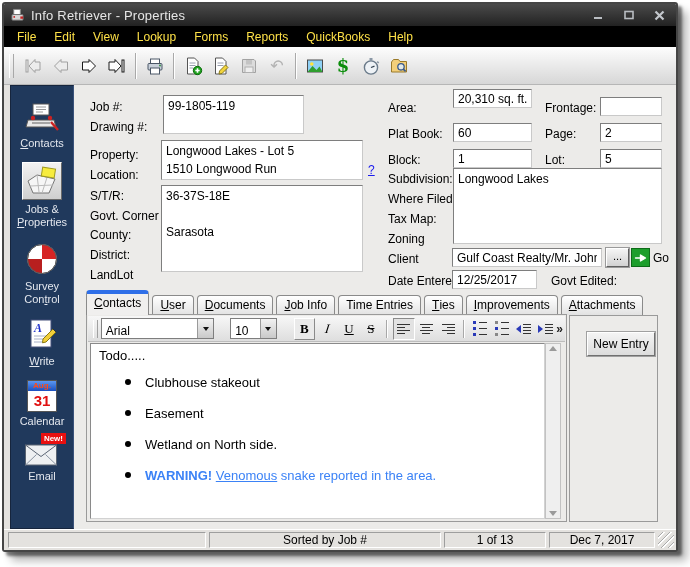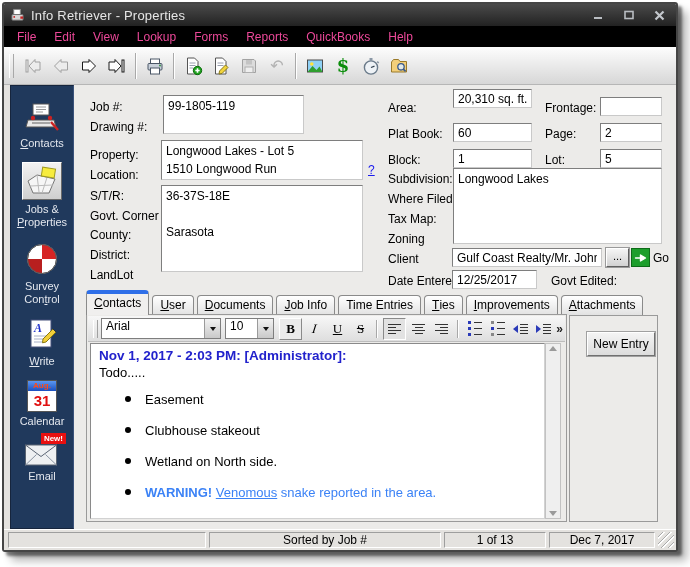--- a/index.html
+++ b/index.html
@@ -9,21 +9,21 @@
     border:2px solid #454545;border-radius:3px;
     box-shadow:4px 4px 3px rgba(0,0,0,.5), 9px 9px 9px rgba(0,0,0,.28);}
   
   .titlebar{height:22px;background:linear-gradient(#4a4a4a,#222222);display:flex;align-items:center;
     padding:0 6px;gap:6px;border-radius:1px 1px 0 0;}
   .titlebar .title{color:#e6e6e6;font-size:13px;letter-spacing:.2px;}
   .winbtns{margin-left:auto;display:flex;gap:16px;align-items:center;padding-right:4px;}
   .winbtn{display:inline-flex;align-items:center;justify-content:center;width:14px;height:14px;}
   
   .menubar{height:21px;background:#000;display:flex;align-items:center;padding-left:4px;}
-  .menu-item{color:#ec4899;font-size:12px;padding:3px 9px;}
+  .menu-item{color:#fde047;font-size:12px;padding:3px 9px;}
   
   .toolbar{height:37px;background:linear-gradient(#fdfdfd,#d7d7d7);border-bottom:1px solid #b6b6b6;
     display:flex;align-items:center;padding:0 2px;}
   .tb-grip{width:3px;height:24px;border-left:1px solid #fff;border-right:1px solid #a8a8a8;margin:0 5px 0 3px;}
   .tb-btn{width:28px;height:28px;display:flex;align-items:center;justify-content:center;}
   .tb-sep{width:1px;height:26px;background:#a9a9a9;border-right:1px solid #fff;margin:0 4px;}
   .glyph-undo{font-size:16px;color:#b3b3b3;}
   .glyph-dollar{font-family:"DejaVu Serif",serif;font-weight:bold;font-size:18px;color:#0b8d0b;}
   
   .bodyrow{display:flex;height:444px;background:#e4e2df;padding-left:6px;}
@@ -67,21 +67,21 @@
     background:#ecebe9;box-sizing:border-box;}
   .sidepanel{position:absolute;left:495px;top:230px;width:89px;height:207px;border:1px solid #9a9a9a;
     background:#ecebe9;box-sizing:border-box;}
   .btn{background:linear-gradient(#f4f4f4,#dcdcdc);border:1px solid #707070;border-top-color:#fff;
     border-left-color:#fff;box-shadow:0 0 0 1px #a0a0a0;font-size:12px;text-align:center;}
   .new-entry{position:absolute;left:17px;top:16px;width:66px;height:22px;line-height:22px;}
   
   .fmtbar{position:absolute;left:1px;top:1px;right:1px;height:25px;display:flex;align-items:center;
     background:linear-gradient(#f7f7f7,#dedede);border-bottom:1px solid #bdbdbd;padding-left:2px;}
   .grip2{width:3px;height:18px;border-left:1px solid #fff;border-right:1px solid #a0a0a0;margin:0 3px;}
-  .combo{display:inline-flex;height:19px;background:#fff;border:1px solid #7e7e7e;align-items:flex-start;margin-right:4px;}
+  .combo{display:inline-flex;height:19px;background:#fff;border:1px solid #7e7e7e;align-items:flex-end;margin-right:16px;}
   .combo-text{flex:1;font-size:12px;padding:0 4px;overflow:hidden;white-space:nowrap;}
   .combo-btn{width:15px;height:100%;background:linear-gradient(#f2f2f2,#c9c9c9);border-left:1px solid #9a9a9a;
     display:flex;align-items:center;justify-content:center;}
   .tri{width:0;height:0;border-left:3px solid transparent;border-right:3px solid transparent;border-top:4px solid #111;}
   .fmt-btn{width:21px;height:20px;display:flex;align-items:center;justify-content:center;margin:0 1px;
     font-size:13px;}
   .fmt-btn.raised{border:1px solid #fff;border-right-color:#8a8a8a;border-bottom-color:#8a8a8a;background:#eaeaea;}
   .fmt-btn.pressed{border:1px solid #8a8a8a;border-right-color:#fff;border-bottom-color:#fff;background:#e2e2e2;}
   .fmt-sep{width:1px;height:18px;background:#a8a8a8;border-right:1px solid #fff;margin:0 4px;}
   .bld{font-weight:bold;font-family:"Liberation Serif",serif;}
@@ -542,29 +542,28 @@
                     <i></i>
                     <i></i>
                     <i></i>
                   </span>
                 </span>
               </span>
           <span class="overflow-btn">»</span>
         </div>
 
         <div class="comments-box">
-          <div class="c-header">Nov 1, 2017 - 2:03 PM:  [Administrator]:</div>
           <div class="c-intro">Todo.....</div>
           <div class="c-bullet">
                 <span class="dot"></span>
-                <span>Easement</span>
+                <span>Clubhouse stakeout</span>
               </div>
           <div class="c-bullet">
                 <span class="dot"></span>
-                <span>Clubhouse stakeout</span>
+                <span>Easement</span>
               </div>
           <div class="c-bullet">
                 <span class="dot"></span>
                 <span>Wetland on North side.</span>
               </div>
           <div class="c-bullet warn">
                 <span class="dot"></span>
                 <span><b>WARNING! </b><u>Venomous</u><span> snake reported in the area.</span></span>
               </div>
         </div>

